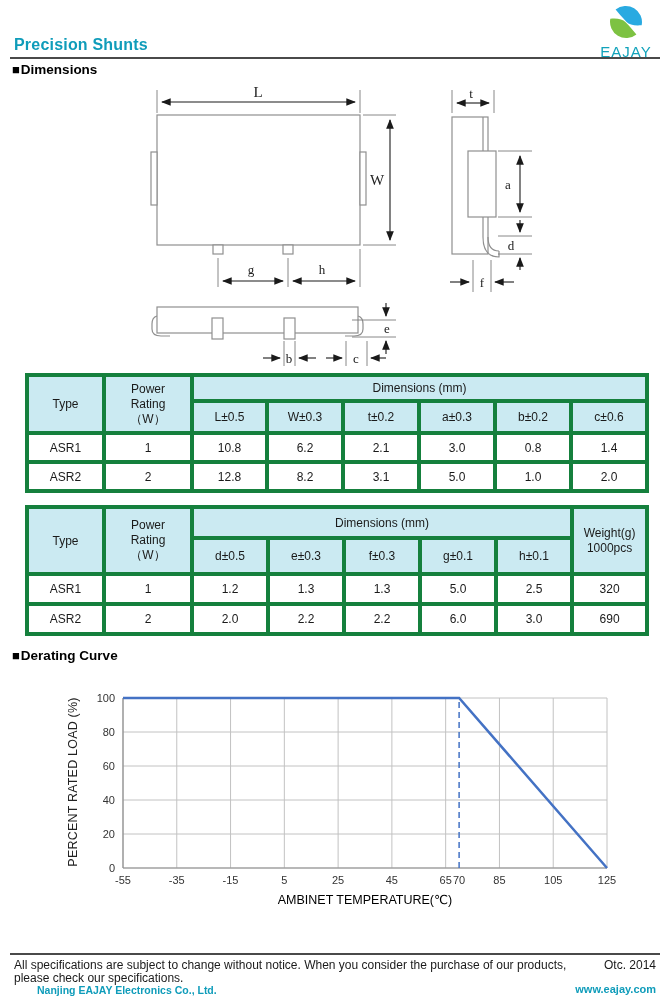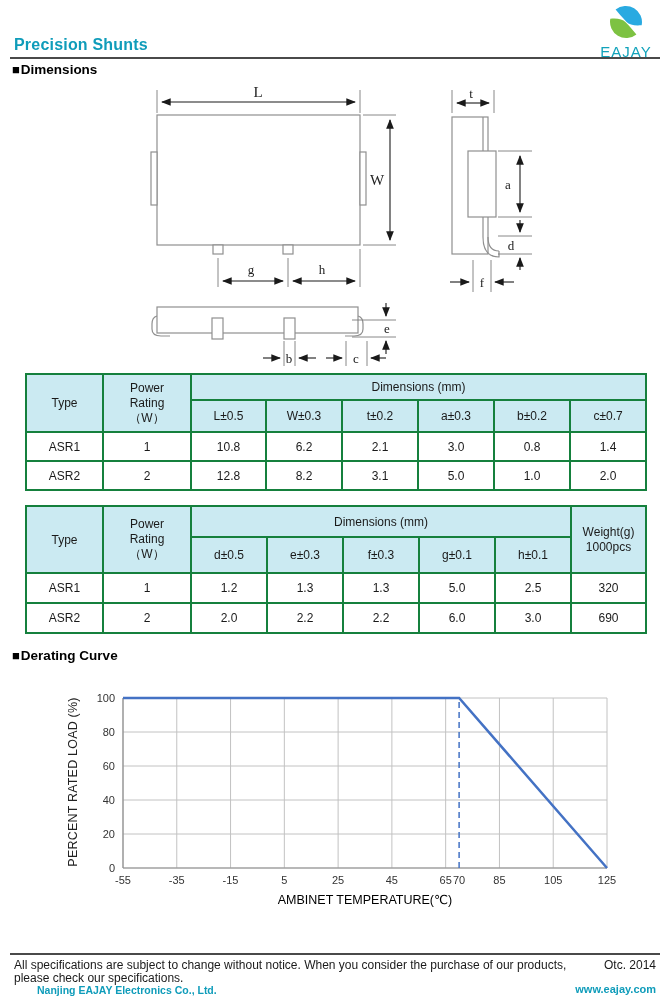--- a/index.html
+++ b/index.html
@@ -19,21 +19,21 @@
   #drawings{left:0;top:0;width:670px;height:380px;}
   .shape{fill:#ffffff;stroke:#8f8f8f;stroke-width:1.2;}
   .shape-line{fill:none;stroke:#8f8f8f;stroke-width:1.2;}
   .ext{stroke:#7a7a7a;stroke-width:0.9;}
   .dim{stroke:#1a1a1a;stroke-width:1.1;fill:none;}
   .lbl{font-family:"Liberation Serif","DejaVu Serif",serif;font-size:13px;fill:#222;text-anchor:middle;}
   .lblbig{font-size:15px;}
 
   
   .spec-table{border-collapse:collapse;table-layout:fixed;width:620px;font-size:12px;}
-  .spec-table td{border:2px solid #15803d;text-align:center;vertical-align:middle;padding:0 2px;}
+  .spec-table td{border:4px solid #15803d;text-align:center;vertical-align:middle;padding:0 2px;}
   .spec-table .hdr td{background:#cbeaf2;}
   .pre{white-space:pre-line;line-height:1.25;}
   #t1{left:25px;top:373px;}
   #t2{left:25px;top:505px;}
 
   
   .chart{left:60px;top:678px;width:600px;height:245px;}
   .chart svg{position:absolute;left:0;top:0;}
   .ylabel{position:absolute;left:6px;top:190px;width:172px;transform:rotate(-90deg);
           transform-origin:0 0;text-align:center;font-size:12.5px;color:#222;letter-spacing:0.2px;}
@@ -168,21 +168,21 @@
 Rating
 （W）</td>
       <td colspan="6">Dimensions (mm)</td>
     </tr>
     <tr class="hdr" style="height:32px">
       <td>L±0.5</td>
       <td>W±0.3</td>
       <td>t±0.2</td>
       <td>a±0.3</td>
       <td>b±0.2</td>
-      <td>c±0.7</td>
+      <td>c±0.6</td>
     </tr>
     <tr style="height:29px">
       <td>ASR1</td>
       <td>1</td>
       <td>10.8</td>
       <td>6.2</td>
       <td>2.1</td>
       <td>3.0</td>
       <td>0.8</td>
       <td>1.4</td>

